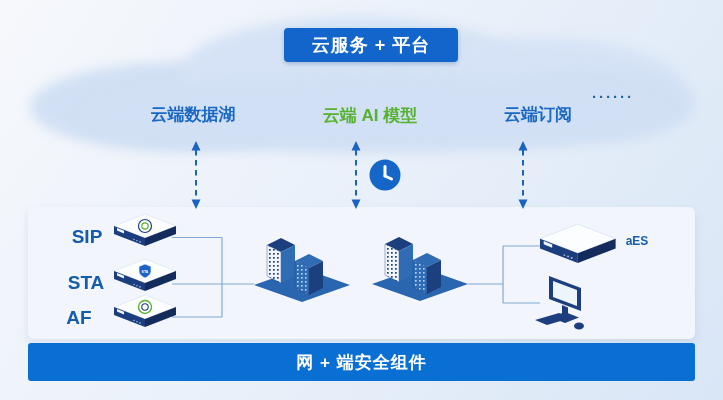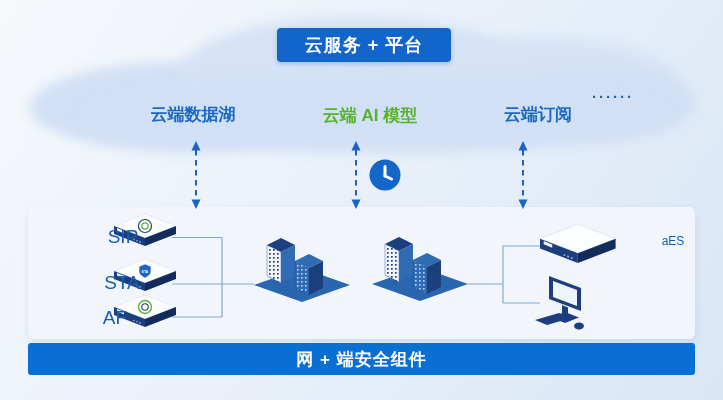--- a/index.html
+++ b/index.html
@@ -4,39 +4,39 @@
 <style>
   html,body{margin:0;padding:0;}
   .canvas{
     position:relative;width:723px;height:400px;overflow:hidden;
     font-family:"Liberation Sans","DejaVu Sans",sans-serif;
     background:linear-gradient(125deg,#f6f8fc 0%,#ecf2fa 40%,#d9e6f6 100%);
   }
   .blob{position:absolute;border-radius:50%;background:#d1e0f4;filter:blur(6px);}
   .blob.lt{background:#d6e3f6;}
   .platform-button{
-    position:absolute;left:277px;top:28px;width:174px;height:34px;
+    position:absolute;left:284px;top:28px;width:174px;height:34px;
     background:#1266cb;border-radius:4px;color:#ffffff;font-weight:bold;
     font-size:18px;display:flex;align-items:center;justify-content:center;
     letter-spacing:1px;box-shadow:0 2px 4px rgba(20,70,140,.25);
   }
   .svc{position:absolute;transform:translate(-50%,-50%);font-weight:bold;font-size:17px;white-space:nowrap;}
   .svc.green{color:#56b230;}
   .svc.blue{color:#1a68c4;}
   .svc.dots{color:#24639c;font-size:15px;letter-spacing:2px;}
   .panel{
     position:absolute;left:28px;top:207px;width:667px;height:132px;
     background:#f2f6fc;border-radius:6px;box-shadow:0 4px 10px rgba(110,145,190,.18);
   }
   .bottom-bar{
-    position:absolute;left:28px;top:343px;width:667px;height:32px;
+    position:absolute;left:28px;top:343px;width:667px;height:38px;
     background:#0a6fd2;border-radius:3px;color:#ffffff;font-weight:bold;
     font-size:17px;display:flex;align-items:center;justify-content:center;letter-spacing:1px;
   }
-  .comp{position:absolute;transform:translate(-50%,-50%);font-weight:normal;color:#155dab;font-size:19px;white-space:nowrap;margin-left:36px;}
+  .comp{position:absolute;transform:translate(-50%,-50%);font-weight:bold;color:#155dab;font-size:19px;white-space:nowrap;}
   .comp.aes{font-size:12px;}
   svg.art{position:absolute;left:0;top:0;}
 </style>
 </head>
 <body>
 
 <div class="canvas">
 
   <div>
     <span class="blob" style="left:30px;top:62px;width:300px;height:90px;"></span>

